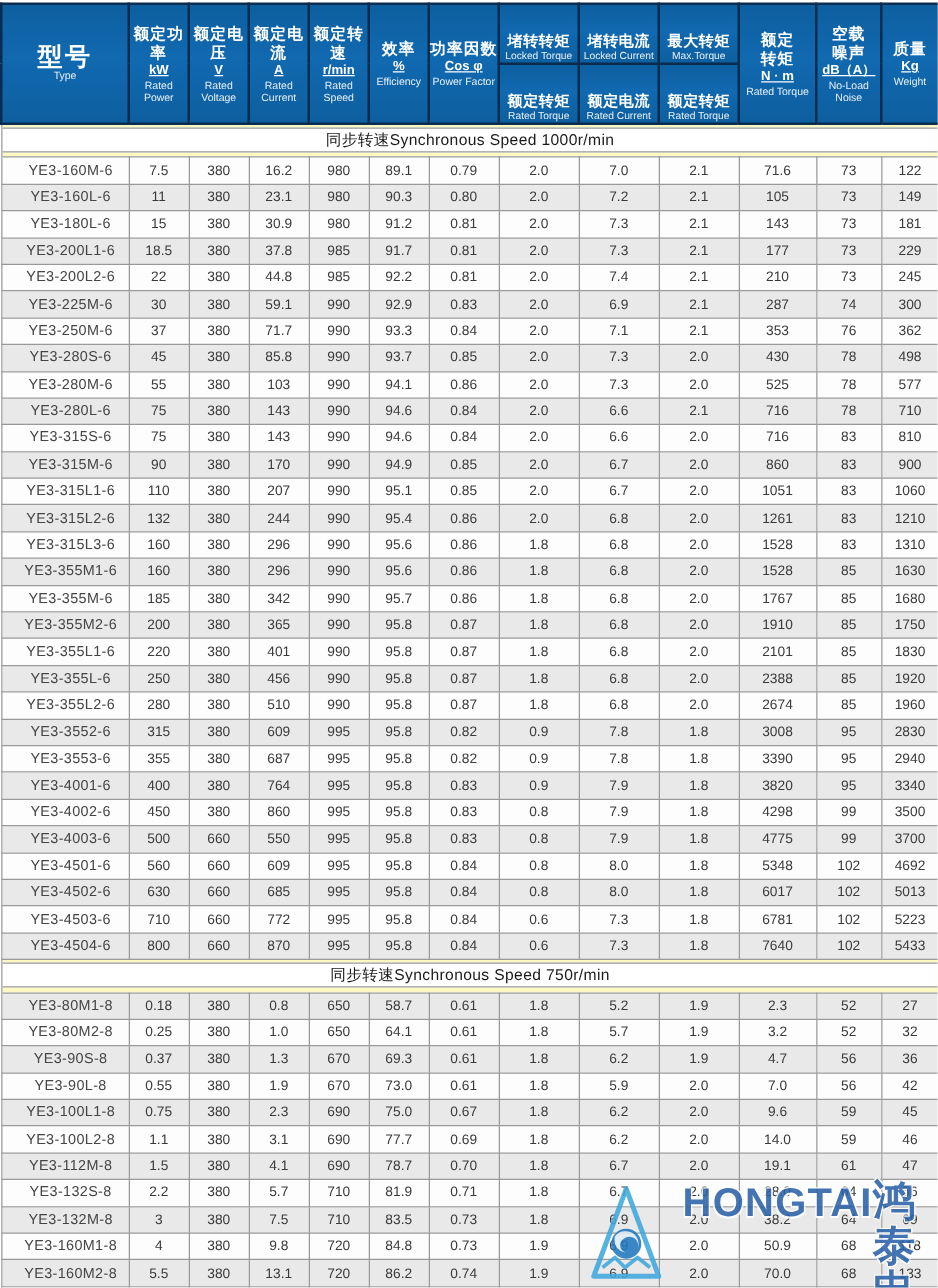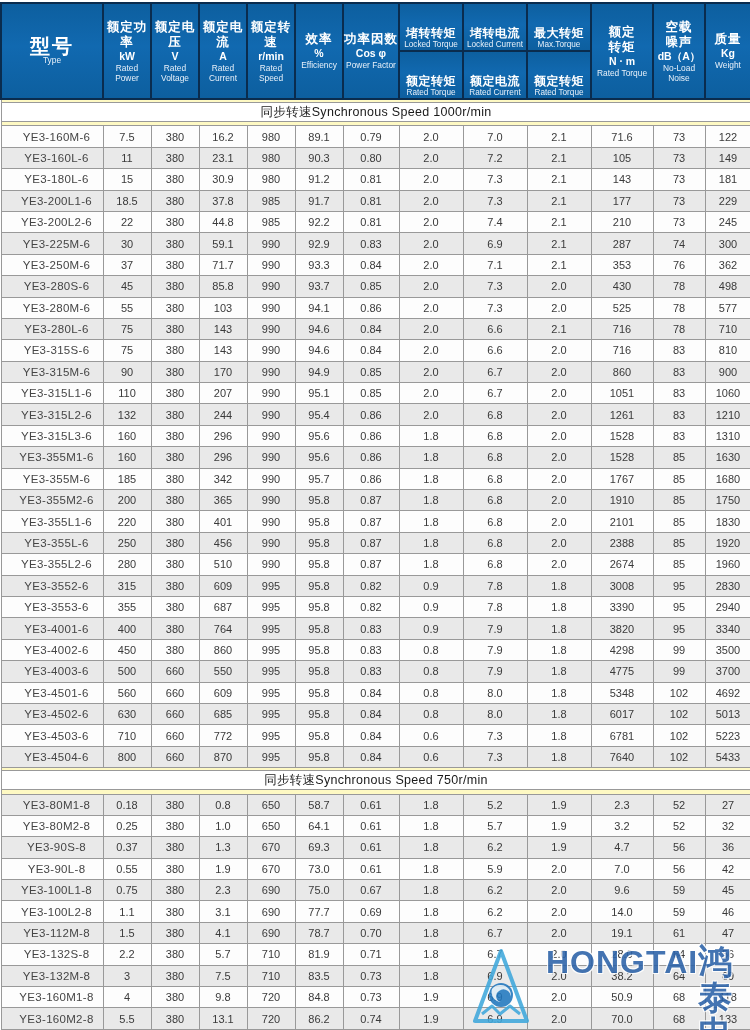--- a/index.html
+++ b/index.html
@@ -13,21 +13,21 @@
 
   
   thead th{
     background:linear-gradient(180deg,#0d5f9f 0%,#1169b0 45%,#0d5f9f 100%);
     color:#ffffff;border:2px solid #0a2c4e;padding:0;vertical-align:middle;
     font-weight:bold;text-align:center;
   }
   thead tr.h1 th{height:29px;}
   th .zh{display:block;font-size:12.5px;font-weight:bold;line-height:15px;letter-spacing:1px;}
   th .zh-big{display:block;font-size:20px;font-weight:bold;line-height:17px;letter-spacing:2px;}
-  th .unit{display:block;font-size:10.5px;font-weight:bold;line-height:13px;}
+  th .unit{display:block;font-size:10.5px;font-weight:bold;line-height:13px;text-decoration:underline;}
   th .en{display:block;font-size:8.4px;font-weight:normal;line-height:10px;color:#e8f1fa;}
   th .frac-zh{display:block;font-size:12px;font-weight:bold;line-height:13px;letter-spacing:0.5px;margin-top:23px;}
   th .frac-en{display:block;font-size:8.2px;font-weight:normal;line-height:10px;color:#e8f1fa;}
 
   
   tbody td{
     border:1px solid #999999;height:20.4px;padding:0;
     font-size:11px;color:#3a3a3a;text-align:center;vertical-align:middle;
     overflow:hidden;white-space:nowrap;
   }

